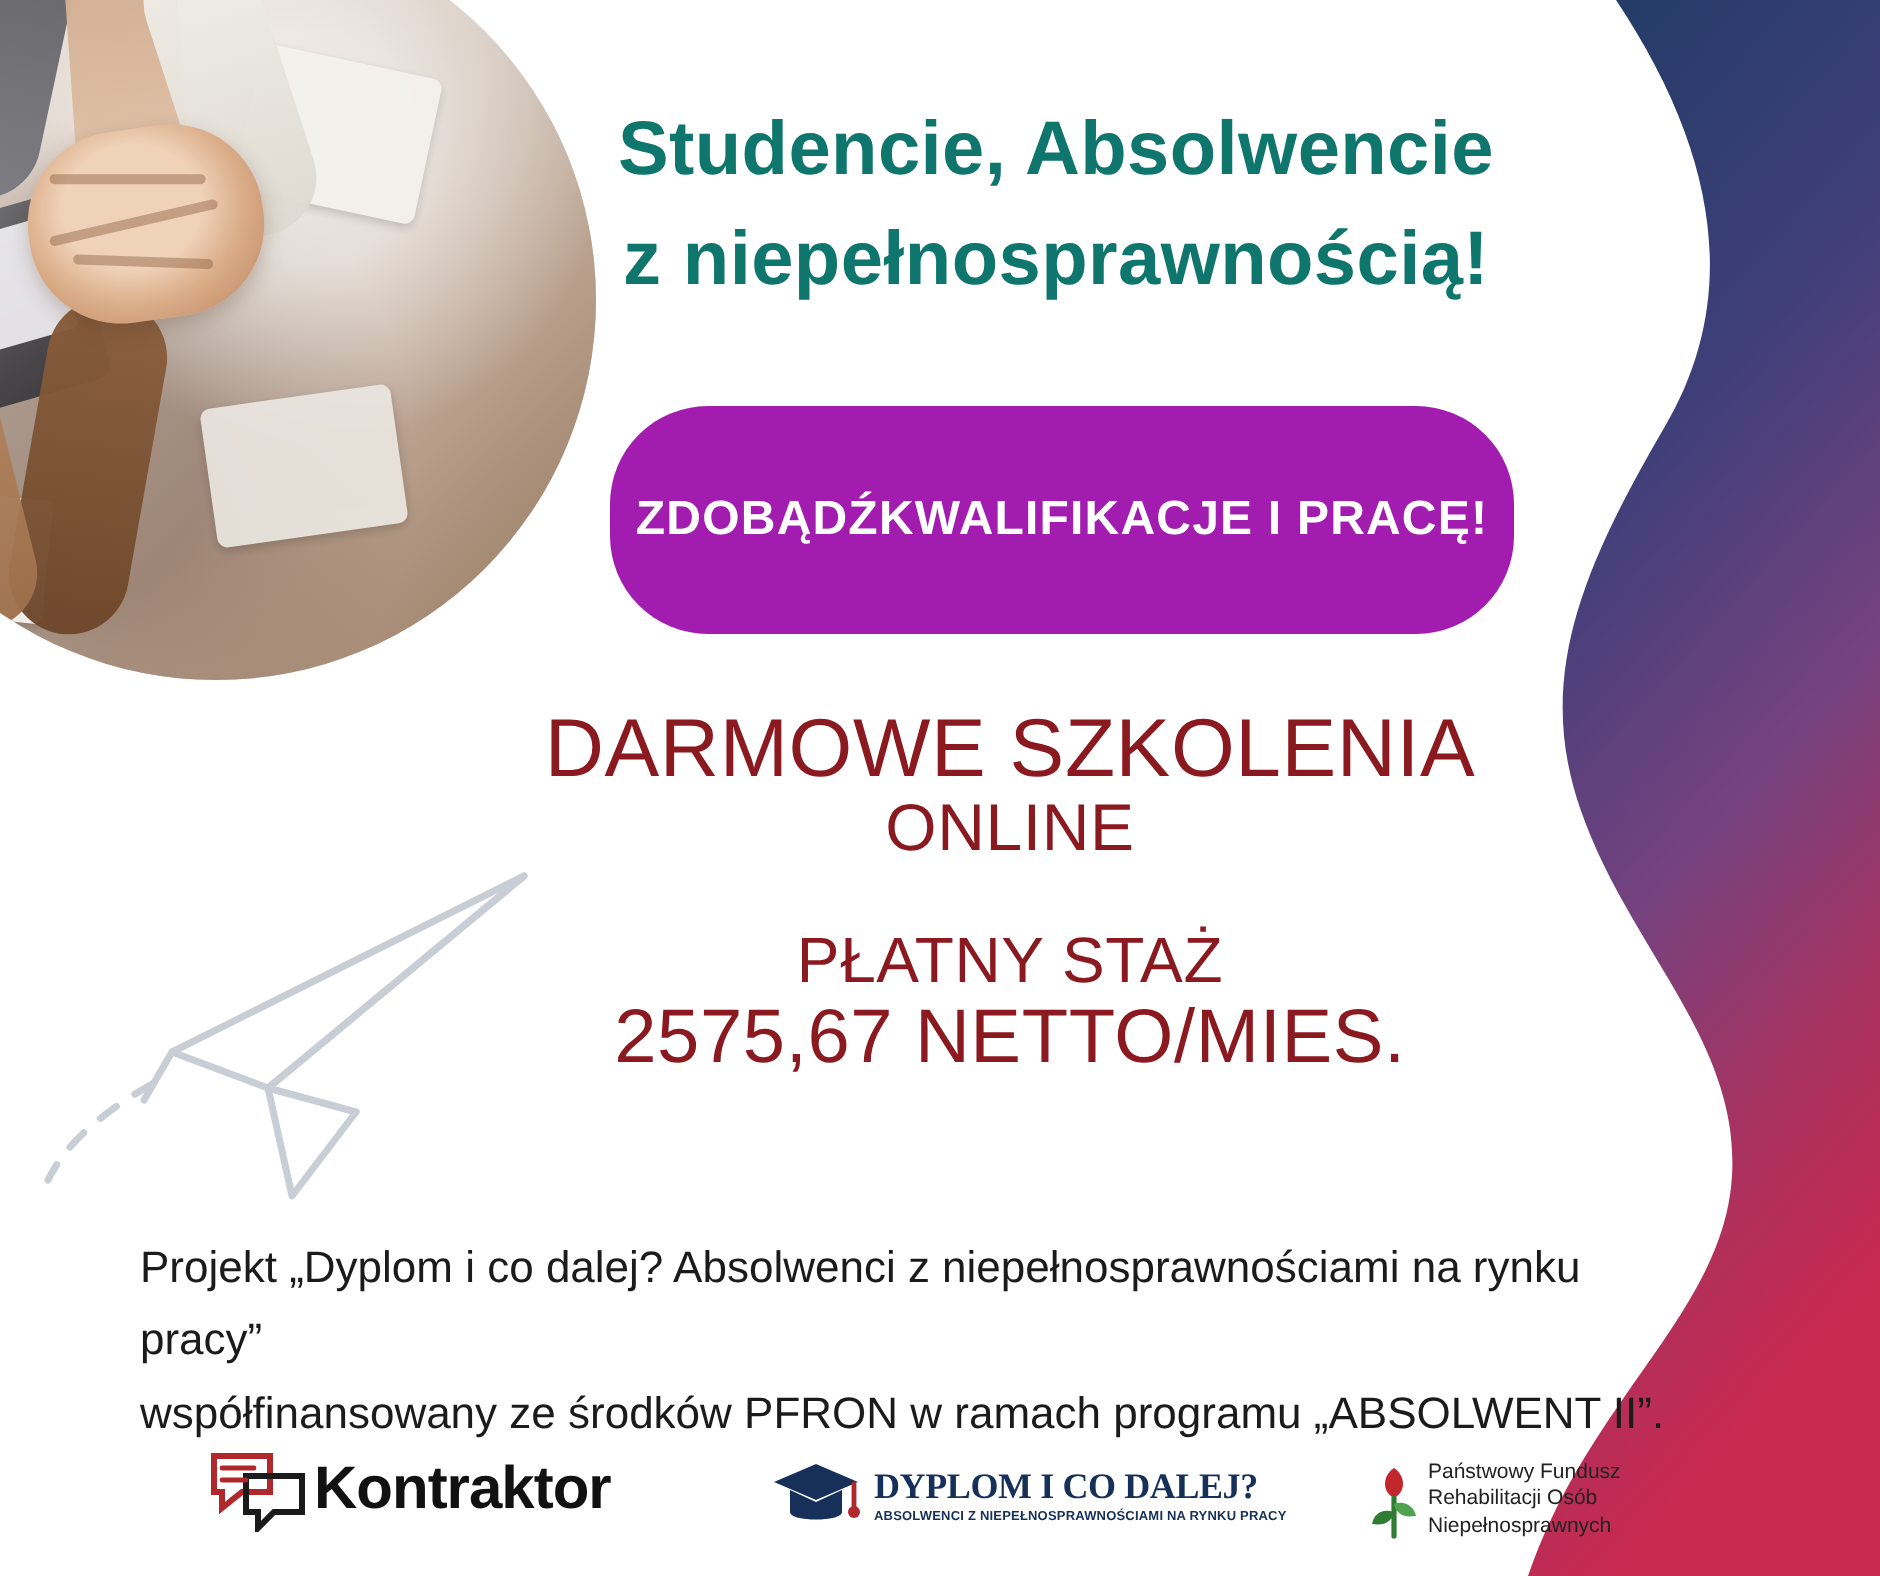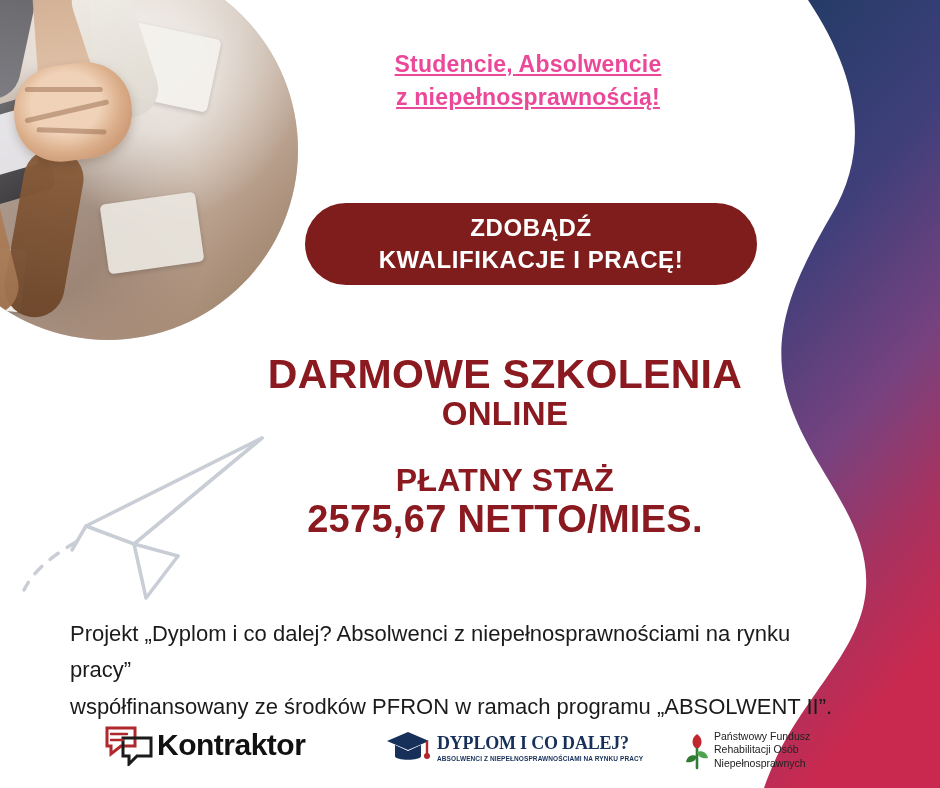--- a/index.html
+++ b/index.html
@@ -123,59 +123,58 @@
     z-index: 2;
   }
 
   
   .headline {
     position: absolute;
     left: 268px;
     top: 48px;
     width: 520px;
     text-align: center;
-    color: #ec4899;
-    font-weight: 700;
-    font-size: 23px;
+    color: #0f766e;
+    font-weight: 700;
+    font-size: 38px;
     line-height: 1.45;
     letter-spacing: 0.2px;
     z-index: 4;
-    text-decoration: underline;
   }
 
   
   .cta-pill {
     position: absolute;
     left: 305px;
     top: 203px;
     width: 452px;
-    height: 82px;
+    height: 114px;
     border-radius: 49px;
-    background: #7f1d1d;
+    background: #a21caf;
     color: #ffffff;
     display: flex;
-    flex-direction: column;
+    flex-direction: row;
     align-items: center;
     justify-content: center;
     font-weight: 700;
     font-size: 24px;
     letter-spacing: 0.6px;
     line-height: 1.35;
     z-index: 4;
   }
 
   
   .offer {
     position: absolute;
     left: 200px;
     top: 352px;
     width: 610px;
     text-align: center;
     color: #8b1a20;
-    font-weight: 700;
+    font-weight: 400;
     z-index: 4;
   }
   .offer .line1 {
     font-size: 41px;
     line-height: 1.08;
     letter-spacing: 0.3px;
   }
   .offer .line2 {
     font-size: 33px;
     line-height: 1.12;

